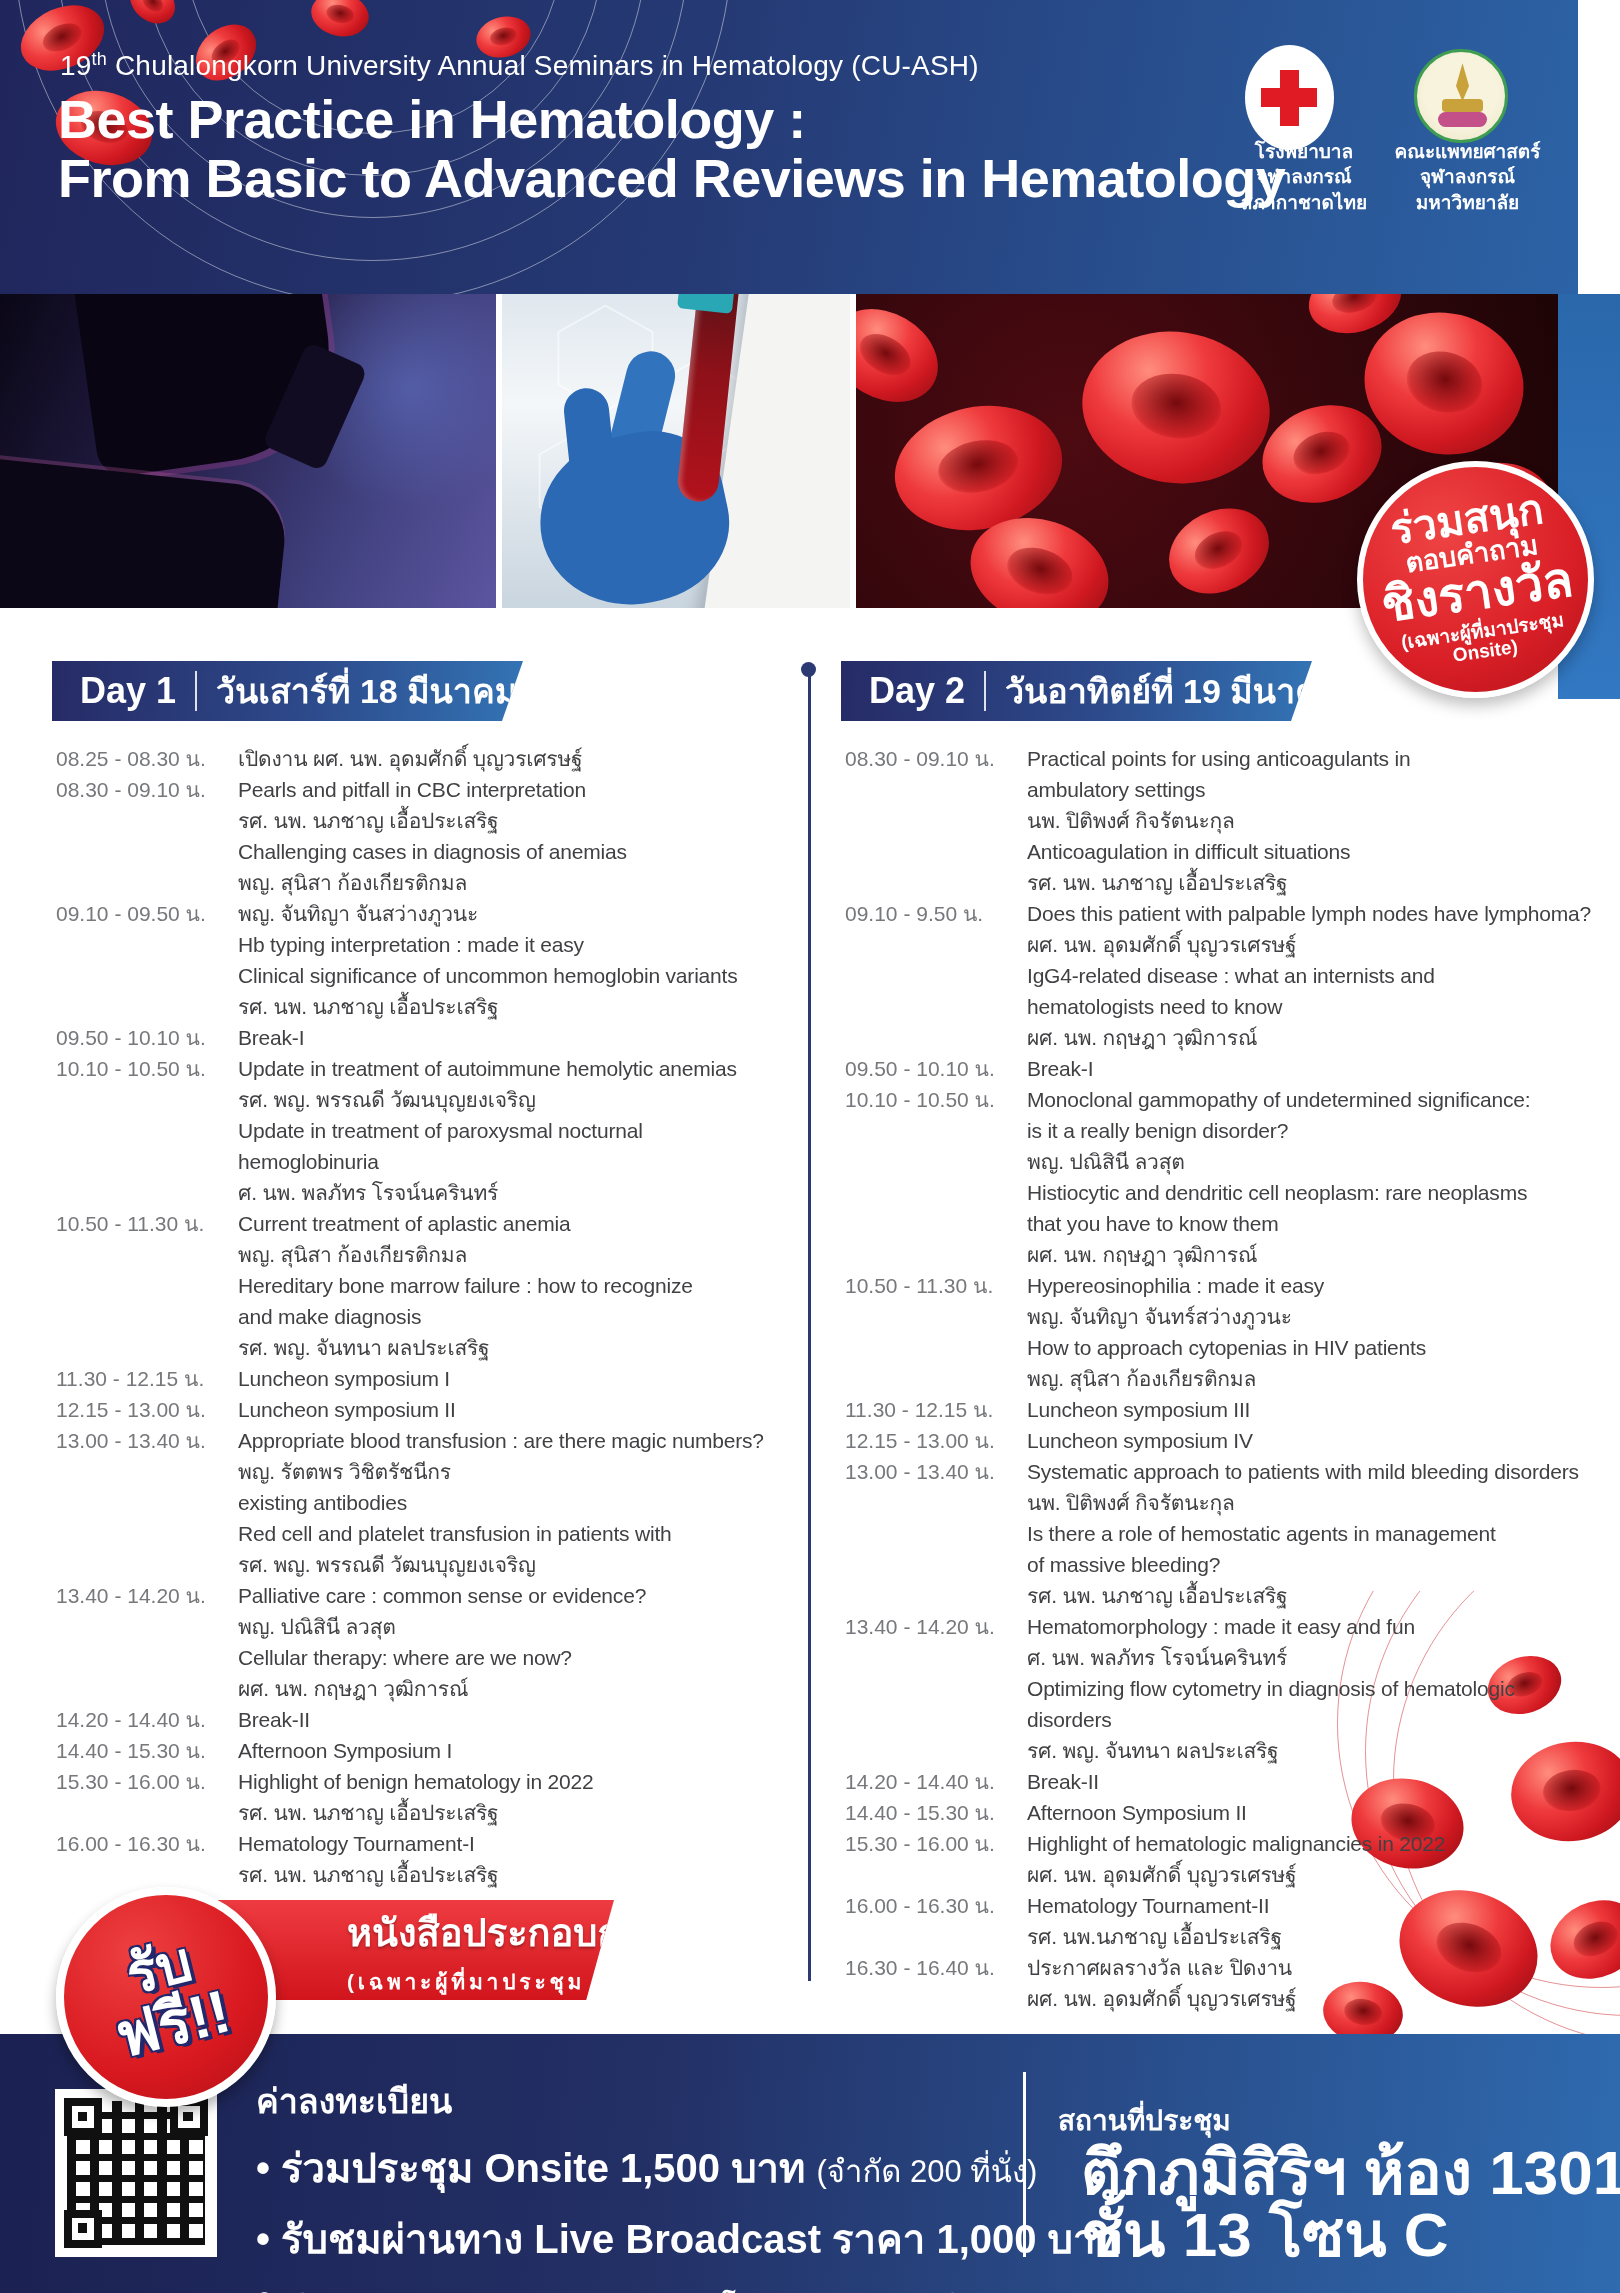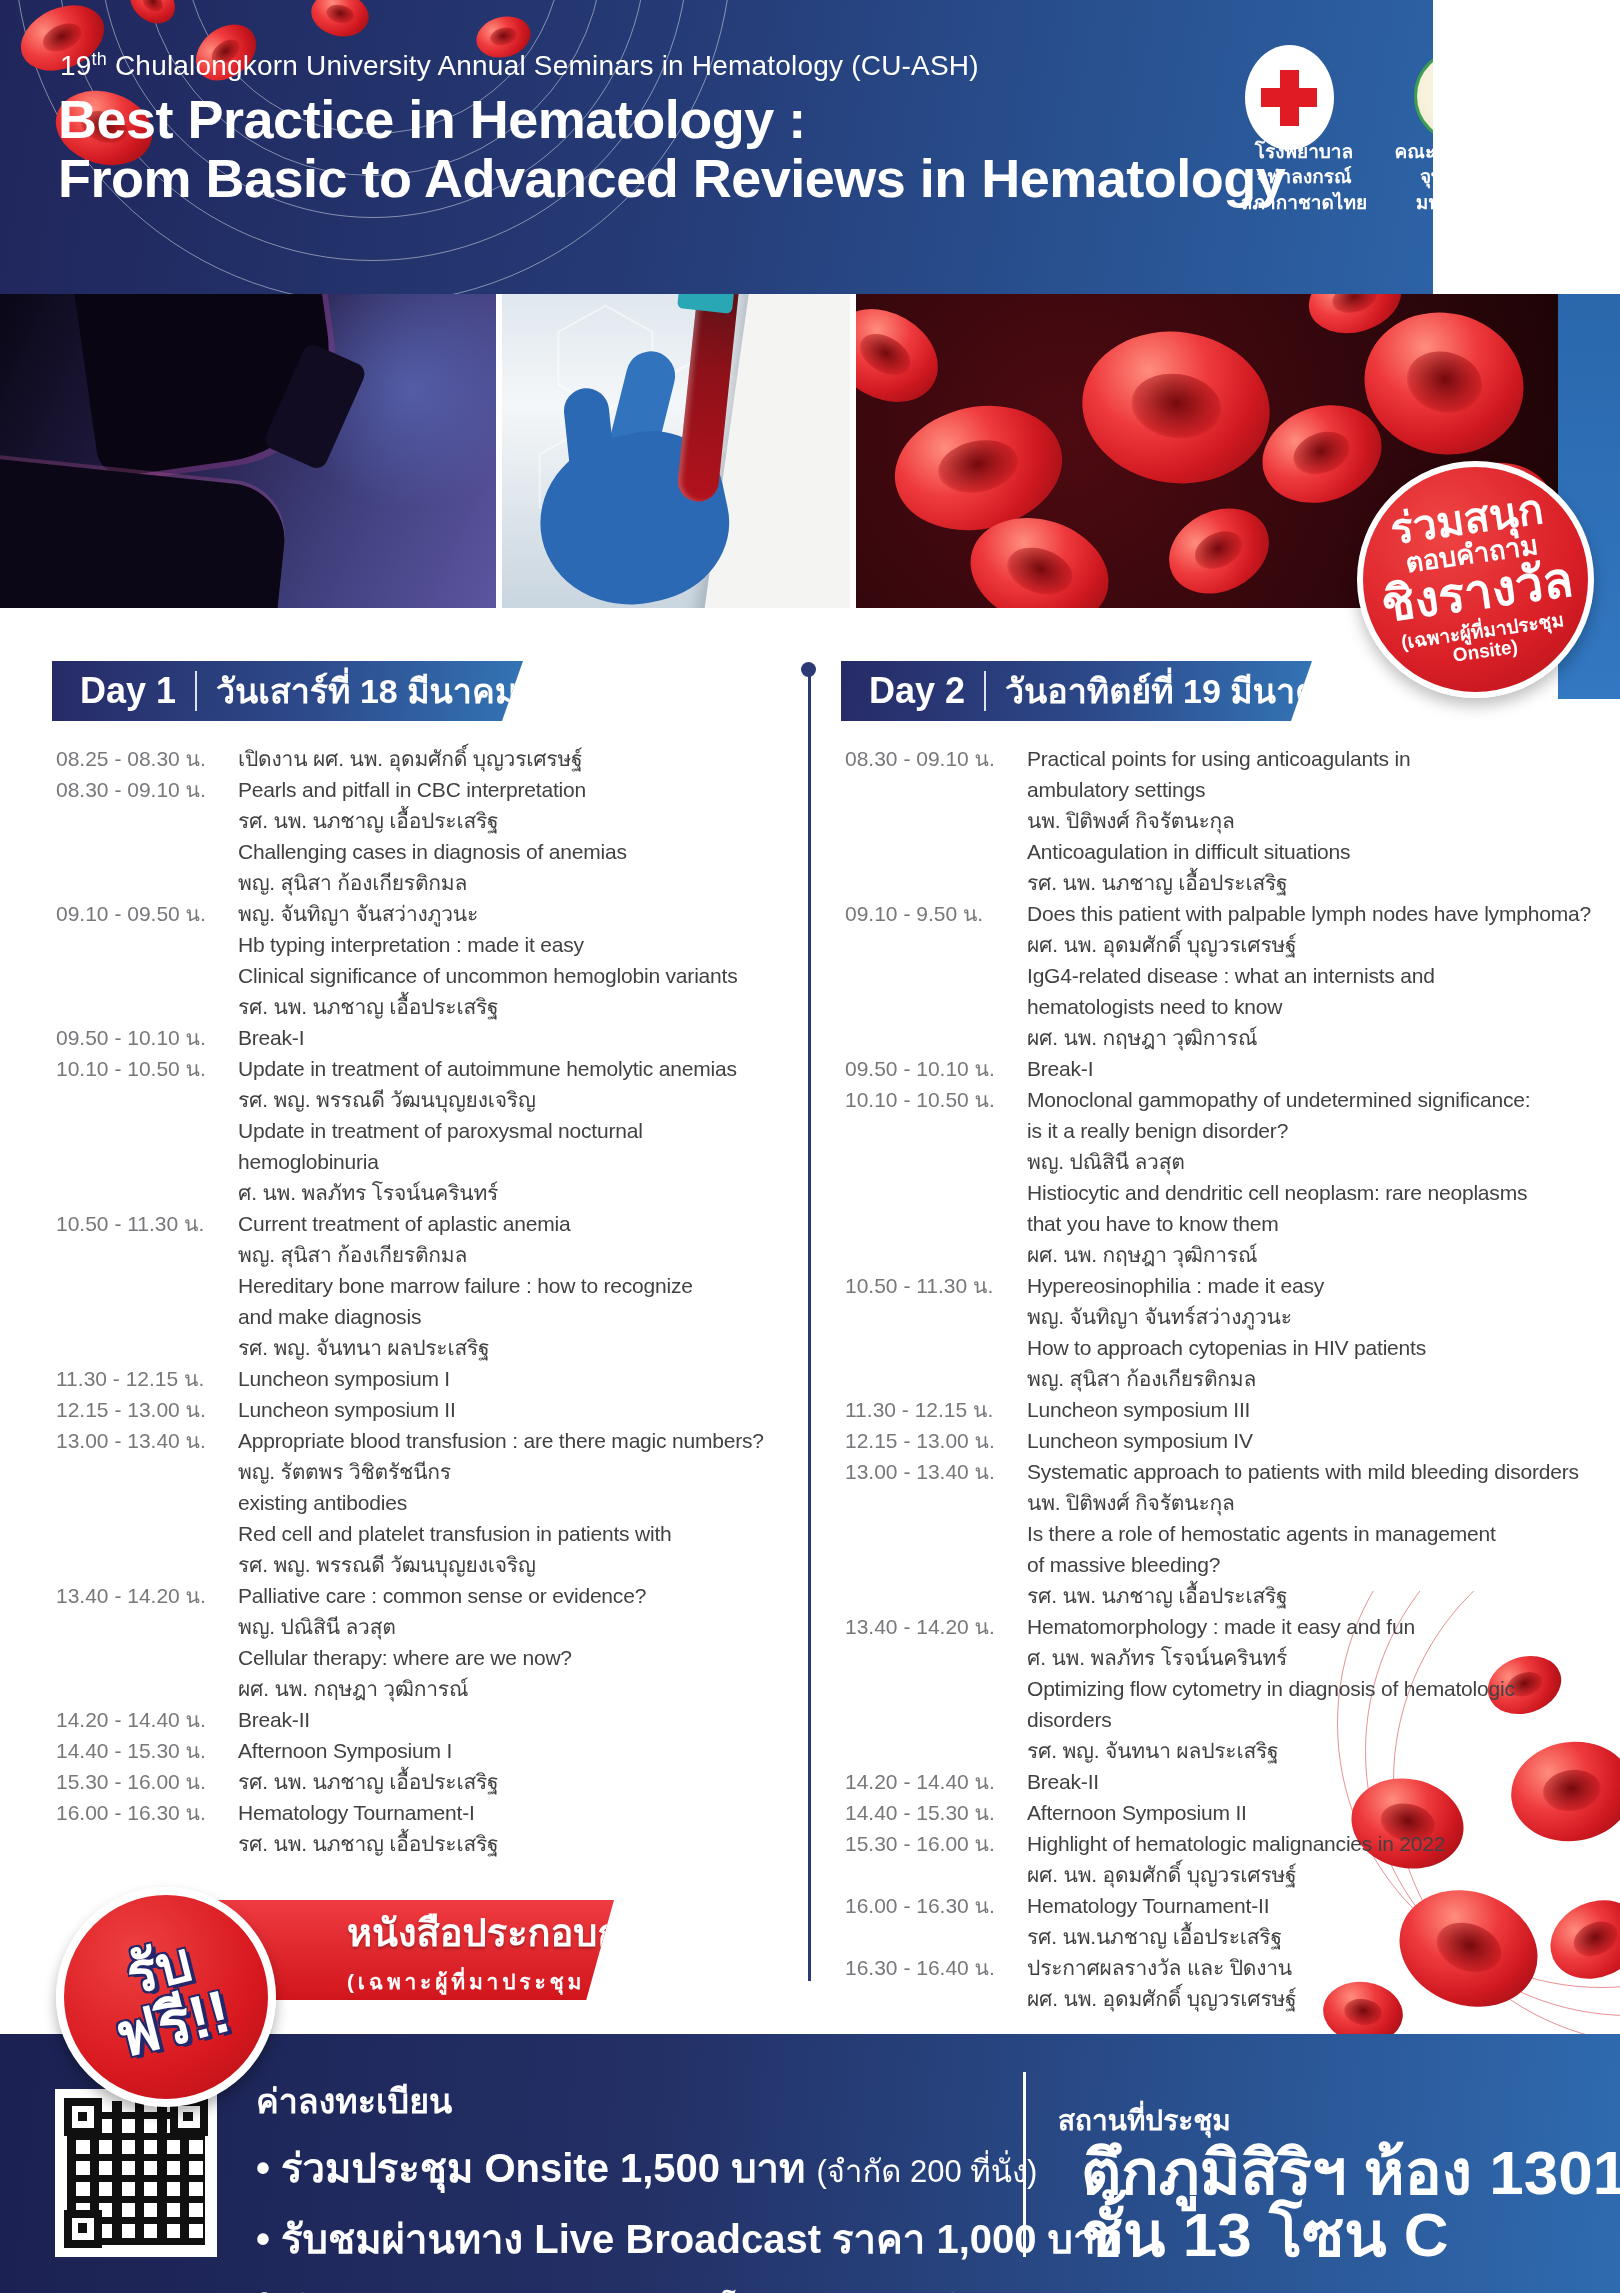--- a/index.html
+++ b/index.html
@@ -1,20 +1,20 @@
 <!DOCTYPE html>
 <html style="font-size:15px"><head>
 <meta charset="utf-8">
 <style>
   html,body{margin:0;padding:0;}
   body{font-family:"Liberation Sans","DejaVu Sans",sans-serif;background:#fff;}
   .page{position:relative;width:1621px;height:2294px;overflow:hidden;background:#fff;}
 
   
-  .header{position:absolute;left:0;top:0;width:1433px;height:294px;
+  .header{position:absolute;left:0;top:0;width:1578px;height:294px;
     background:linear-gradient(100deg,#20265c 0%,#253a75 45%,#2c63a6 100%);overflow:hidden;z-index:1;}
   .arc{position:absolute;border:0.9px solid rgba(255,255,255,.45);border-radius:50%;}
   .seminar-line{position:absolute;left:60px;top:49px;color:#fff;font-size:28px;font-weight:400;letter-spacing:0.2px;}
   .seminar-line sup{font-size:18px;}
   .title{position:absolute;left:58px;top:90px;color:#fff;font-size:54px;font-weight:700;line-height:59px;letter-spacing:-0.5px;}
   .logo-cross{position:absolute;left:1245px;top:45px;width:89px;height:105px;background:#fff;border-radius:50%;}
   .logo-cross .cv{position:absolute;left:35px;top:24.5px;width:19px;height:56px;background:#e01b23;}
   .logo-cross .ch{position:absolute;left:16px;top:43px;width:56px;height:19px;background:#e01b23;}
   .logo-emblem{position:absolute;left:1414px;top:49px;width:94px;height:94px;border-radius:50%;
     background:radial-gradient(circle at 50% 45%,#f8f3dd 55%,#e9e2c2 100%);border:3.8px solid #3f9d51;box-sizing:border-box;}
@@ -362,20 +362,21 @@
         <div class="s-lines">
 
             <div class="s-line">Afternoon Symposium I</div>
           </div>
       </div>
 
       <div class="session">
         <div class="s-time">15.30 - 16.00 น.</div>
         <div class="s-lines">
 
+            <div class="s-line">Highlight of benign hematology in 2022</div>
 
             <div class="s-line">รศ. นพ. นภชาญ เอื้อประเสริฐ</div>
           </div>
       </div>
 
       <div class="session">
         <div class="s-time">16.00 - 16.30 น.</div>
         <div class="s-lines">
 
             <div class="s-line">Hematology Tournament-I</div>

